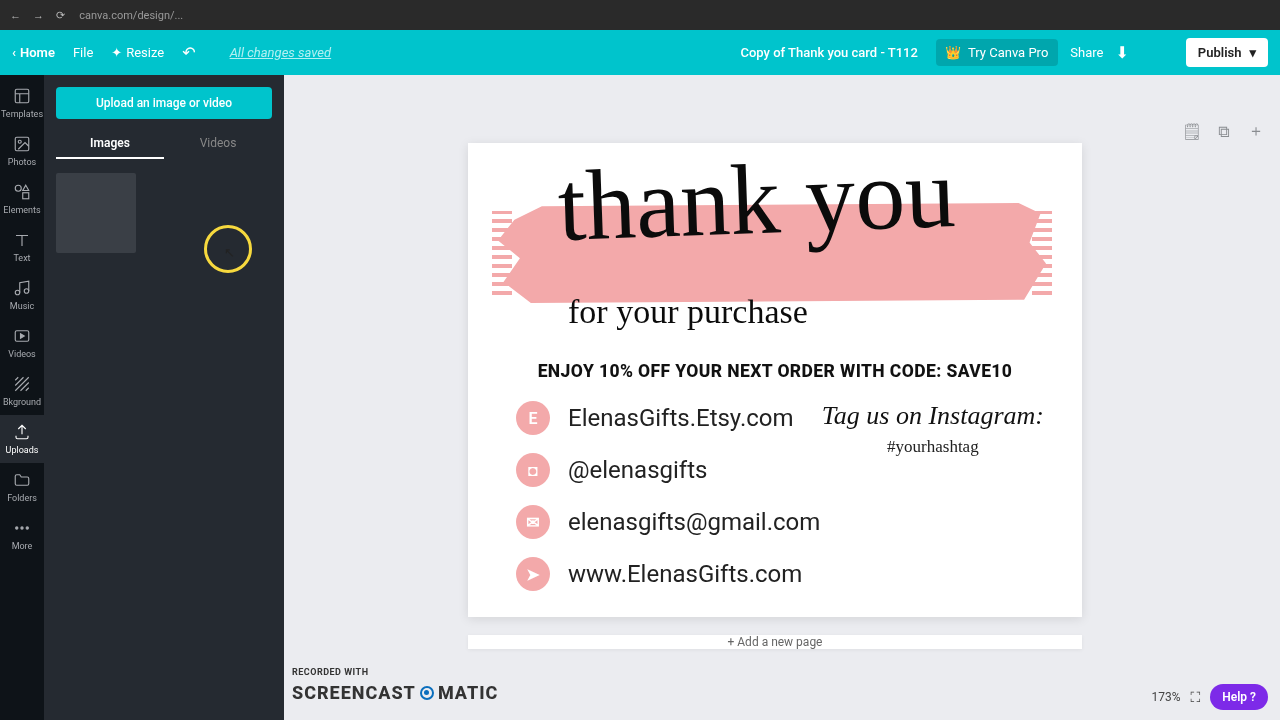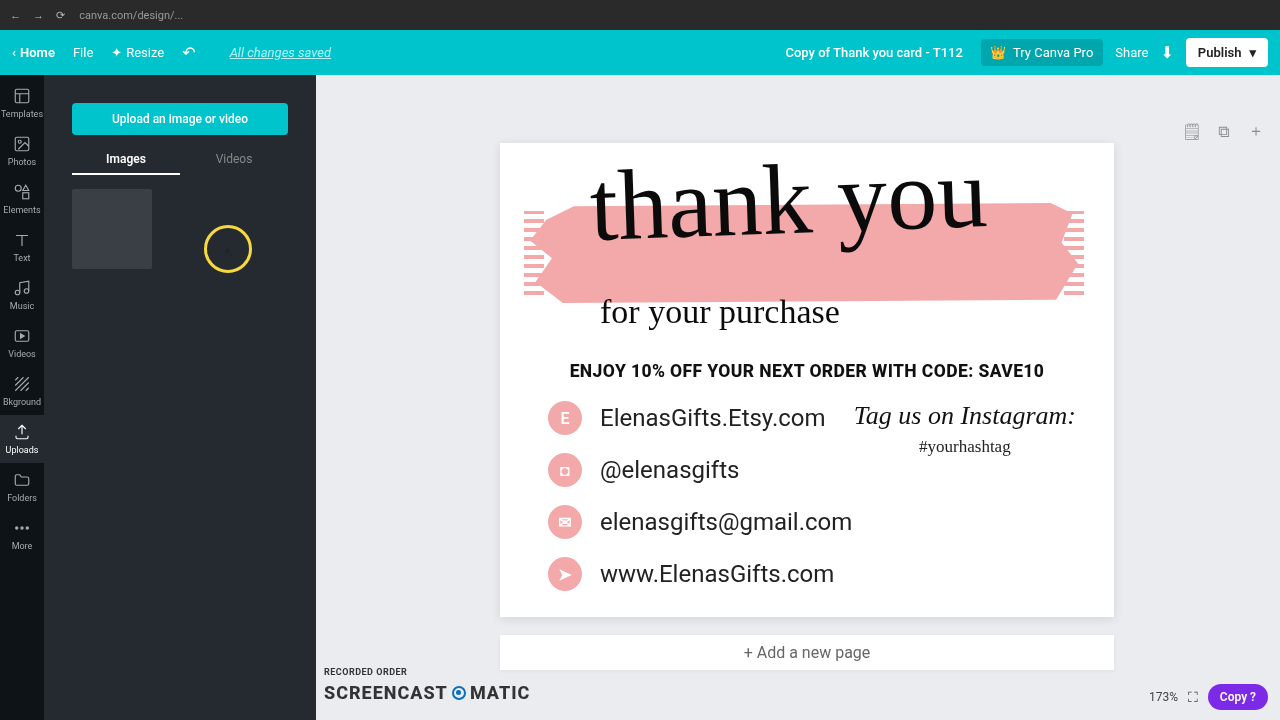--- a/index.html
+++ b/index.html
@@ -14,31 +14,31 @@
 .toolbar-left .home { display: flex; align-items: center; gap: 4px; font-weight: 600; }
 .toolbar-left .file, .toolbar-left .resize { cursor: pointer; }
 .toolbar-left .resize { display:flex; align-items:center; gap:4px; }
 .toolbar-left .undo { font-size: 16px; }
 .toolbar-left .status { color: #b3f0f2; font-style: italic; margin-left: 16px; text-decoration: underline; }
 .toolbar-right { display: flex; align-items: center; gap: 12px; }
 .toolbar-right .title { font-weight: 500; margin-right: 6px; }
 .toolbar-right .try-pro { background: rgba(0,0,0,.15); padding: 6px 10px; border-radius: 4px; display: flex; align-items: center; gap: 6px; cursor: pointer; }
 .toolbar-right .share { cursor: pointer; }
 .toolbar-right .dl { cursor: pointer; font-size: 16px; }
-.toolbar-right .publish { background: #fff; color: #222; padding: 7px 12px; border-radius: 4px; font-weight: 600; display: flex; align-items: center; gap: 8px; cursor: pointer; }
+.toolbar-right .publish { background: #fff; color: #222; padding: 7px 12px; border-radius: 4px; font-weight: 600; display: flex; align-items: center; gap: 8px; cursor: pointer; margin-left: 45px; }
 
 .workspace { display: flex; height: calc(720px - 75px); background: #ebecf0; }
 
 .side-rail { width: 44px; background: #0e1318; display: flex; flex-direction: column; align-items: center; padding-top: 4px; }
 .rail-item { width: 44px; display: flex; flex-direction: column; align-items: center; justify-content: center; color: #a8abb0; font-size: 9px; padding: 8px 0; cursor: pointer; gap: 4px; }
 .rail-item.active { color: #fff; background: #252a31; justify-content: center; }
 .rail-ico { width: 18px; height: 18px; display: flex; align-items: center; justify-content: center; }
 .rail-ico svg { width: 18px; height: 18px; stroke: currentColor; fill: none; stroke-width: 1.5; }
 
-.side-panel { width: 272px; background: #252a31; position: relative; padding: 28px; }
+.side-panel { width: 240px; background: #252a31; position: relative; padding: 12px; }
 .upload-btn { background: #00c4cc; color: #fff; text-align: center; padding: 9px; border-radius: 4px; font-size: 12px; font-weight: 500; cursor: pointer; }
 .tabs { display: flex; margin-top: 10px; }
 .tab { flex: 1; text-align: center; color: #888; font-size: 12px; padding: 7px 0; cursor: pointer; }
 .tab.active { color: #fff; border-bottom: 2px solid #fff; font-weight: 600; }
 .thumb { width: 80px; height: 80px; background: #3a3f46; margin-top: 14px; border-radius: 2px; }
 .cursor-ring { position: absolute; left: 160px; top: 150px; width: 48px; height: 48px; border: 3px solid #f7d93e; border-radius: 50%; pointer-events: none; }
 .cursor-ptr { position: absolute; left: 180px; top: 170px; font-size: 13px; color: #222; pointer-events: none; }
 .collapse { position: absolute; right: -12px; top: 290px; width: 14px; height: 48px; background: #252a31; border-radius: 0 20px 20px 0; display:flex; align-items:center; justify-content:center; color:#888; font-size:10px; cursor:pointer;}
 
 .canvas-area { flex: 1; position: relative; overflow: hidden; background: #ebecf0; }
@@ -58,21 +58,21 @@
 
 .contact-list { position: absolute; left: 48px; top: 258px; display: flex; flex-direction: column; gap: 18px; }
 .contact-row { display: flex; align-items: center; gap: 18px; }
 .cicon { width: 34px; height: 34px; border-radius: 50%; background: #f3a9aa; color: #fff; display:flex; align-items:center; justify-content:center; font-size: 16px; font-weight:600; }
 .ctxt { font-size: 24px; color: #222; }
 
 .tag-block { position: absolute; right: 38px; top: 258px; text-align: center; }
 .tag-title { font-family: "Brush Script MT","Segoe Script",cursive; font-size: 26px; font-style: italic; color: #111; }
 .tag-hash { font-size: 17px; color: #222; margin-top: 6px; font-family: Liberation Serif, serif; }
 
-.add-page { position: absolute; left: 184px; top: 560px; width: 614px; text-align: center; font-size: 16px; color: #666; padding: 8px; background:#fff; box-shadow: 0 1px 4px rgba(0,0,0,.06); cursor:pointer; }
+.add-page { position: absolute; left: 184px; top: 560px; width: 614px; text-align: center; font-size: 12px; color: #666; padding: 0; background:#fff; box-shadow: 0 1px 4px rgba(0,0,0,.06); cursor:pointer; }
 
 .footer { position: absolute; right: 12px; bottom: 10px; display: flex; align-items: center; gap: 10px; }
 .zoom { font-size: 12px; color: #444; }
 .expand { font-size: 14px; color: #444; cursor:pointer; }
 .help { background: #7d2ae8; color: #fff; padding: 6px 12px; border-radius: 16px; font-size: 12px; font-weight:600; display:flex; align-items:center; gap:6px; cursor:pointer; }
 
 .watermark { position: absolute; left: 8px; bottom: 14px; font-size: 9px; color: #333; font-weight:700; letter-spacing:.5px; line-height:1.5; }
 .watermark .brand { font-size: 18px; font-weight: 800; letter-spacing:1px; display:flex; align-items:center; gap:4px;}
 .wm-dot { width:14px; height:14px; border:2px solid #0a6ebd; border-radius:50%; display:inline-flex; align-items:center; justify-content:center;}
 .wm-dot::after{content:""; width:5px; height:5px; background:#0a6ebd; border-radius:50%;}
@@ -265,25 +265,25 @@
         <div class="tag-title">Tag us on Instagram:</div>
         <div class="tag-hash">#yourhashtag</div>
       </div>
     </div>
 
     <div class="add-page">+ Add a new page</div>
 
     <div class="footer">
       <span class="zoom">173%</span>
       <span class="expand">⛶</span>
-      <span class="help">Copy ?</span>
+      <span class="help">Help ?</span>
     </div>
 
     <div class="watermark">
-      <div>RECORDED ORDER</div>
+      <div>RECORDED WITH</div>
       <div class="brand">
         <span>SCREENCAST</span>
         <span class="wm-dot"></span>
         <span>MATIC</span>
       </div>
     </div>
   </div>
 
 </div>
 

